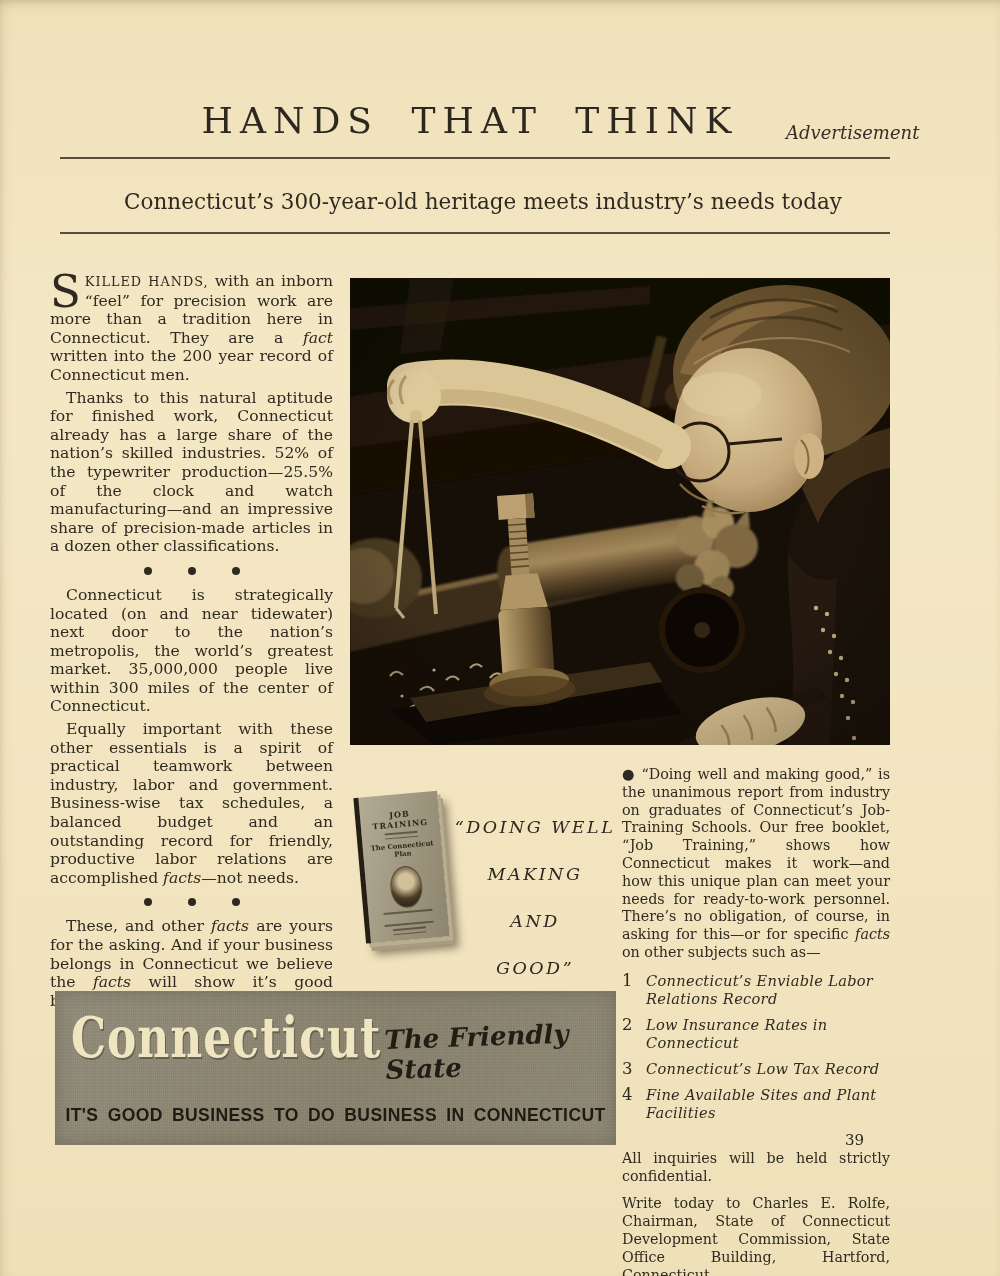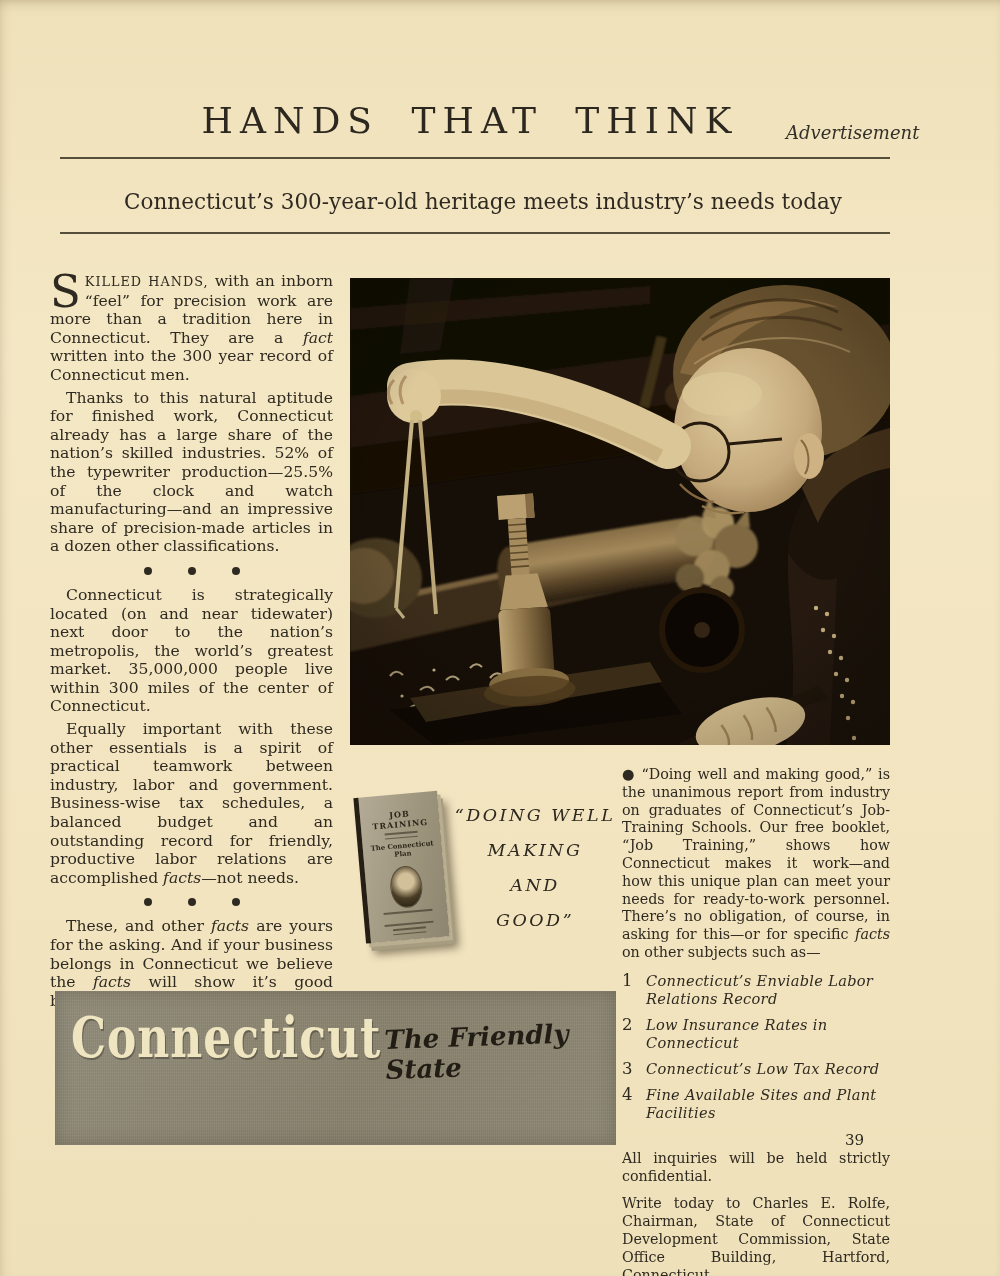--- a/index.html
+++ b/index.html
@@ -46,21 +46,21 @@
   .bk-bar{height:2px;background:rgba(45,38,25,.55);margin:3px 10px 0 10px;}
   .bk-bar.short{margin:3px 18px 0 18px;height:1.6px;}
   .bk-sub{font-size:6.8px;text-align:center;margin-top:4px;color:#2c2619;font-weight:bold;}
   .bk-portrait{width:30px;height:40px;border-radius:50%;margin:8px auto 0 auto;
     background:radial-gradient(circle at 50% 36%, #d2c09a 0 26%, #4a3d26 58%, #201a10 100%);
     border:1px solid #59503d;}
   .bk-pub{margin-top:10px;}
 
   .quote{position:absolute;left:445px;top:798px;width:180px;text-align:center;
     font-style:italic;font-size:17.5px;letter-spacing:2.5px;line-height:35px;color:#2d281f;}
-  .quote span{display:block;}
+  .quote span{display:block;margin-top:12px;}
 
   .right-col{position:absolute;left:622px;top:766px;width:268px;
     font-size:14.3px;line-height:17.8px;text-align:justify;}
   .right-col .intro{margin:0;}
   .facts{margin-top:10px;}
   .fact{display:flex;margin-bottom:8px;}
   .fact .num{width:24px;font-size:16.5px;flex:none;}
   .fact .txt{font-style:italic;font-size:14.6px;line-height:18px;letter-spacing:.3px;text-align:left;}
   .confidential{margin:28px 0 0 0;}
   .write{margin:10px 0 0 0;}
@@ -87,21 +87,21 @@
 
 <div class="page">
 
   <div class="ad-label">Advertisement</div>
   <h1 class="title">HANDS THAT THINK</h1>
   <div class="rule rule1"></div>
   <h2 class="subtitle">Connecticut’s 300-year-old heritage meets industry’s needs today</h2>
   <div class="rule rule2"></div>
 
   <div class="left-col">
-    <p><span class="dropcap">S</span><span class="lead-caps">KILLED HANDS,</span><span><span> with an inborn “feel” for precision work are more than a tradition here in Connecticut. They are a </span><i>fact</i><span> written into the 300 year record of Connecticut men.</span></span></p>
+    <p><span class="dropcap">S</span><span class="lead-caps">KILLED HANDS,</span><span><span> with an inborn “feel” for precision work are more than a tradition here in Connecticut. They are a </span><i>fact</i><span> written into the 200 year record of Connecticut men.</span></span></p>
     <p class="indent"><span>Thanks to this natural aptitude for finished work, Connecticut already has a large share of the nation’s skilled industries. 52% of the typewriter production—25.5% of the clock and watch manufacturing—and an impressive share of precision-made articles in a dozen other classifications.</span></p>
     <div class="dots">
         <i></i>
         <i></i>
         <i></i>
       </div>
     <p class="indent"><span>Connecticut is strategically located (on and near tidewater) next door to the nation’s metropolis, the world’s greatest market. 35,000,000 people live within 300 miles of the center of Connecticut.</span></p>
     <p class="indent"><span>Equally important with these other essentials is a spirit of practical teamwork between industry, labor and government. Business-wise tax schedules, a balanced budget and an outstanding record for friendly, productive labor relations are accomplished </span><i>facts</i><span>—not needs.</span></p>
     <div class="dots">
         <i></i>
@@ -325,16 +325,17 @@
         <span class="txt">Fine Available Sites and Plant Facilities</span>
       </div>
     </div>
     <p class="confidential">All inquiries will be held strictly confidential.</p>
     <p class="write">Write today to Charles E. Rolfe, Chairman, State of Connecticut Development Commission, State Office Building, Hartford, Connecticut.</p>
   </div>
 
   <div class="banner">
     <div class="banner-name">Connecticut</div>
     <div class="banner-tagline">The Friendly State</div>
+    <div class="banner-slogan">IT'S GOOD BUSINESS TO DO BUSINESS IN CONNECTICUT</div>
   </div>
 
   <div class="page-number">39</div>
 </div>
 
 </body></html>

